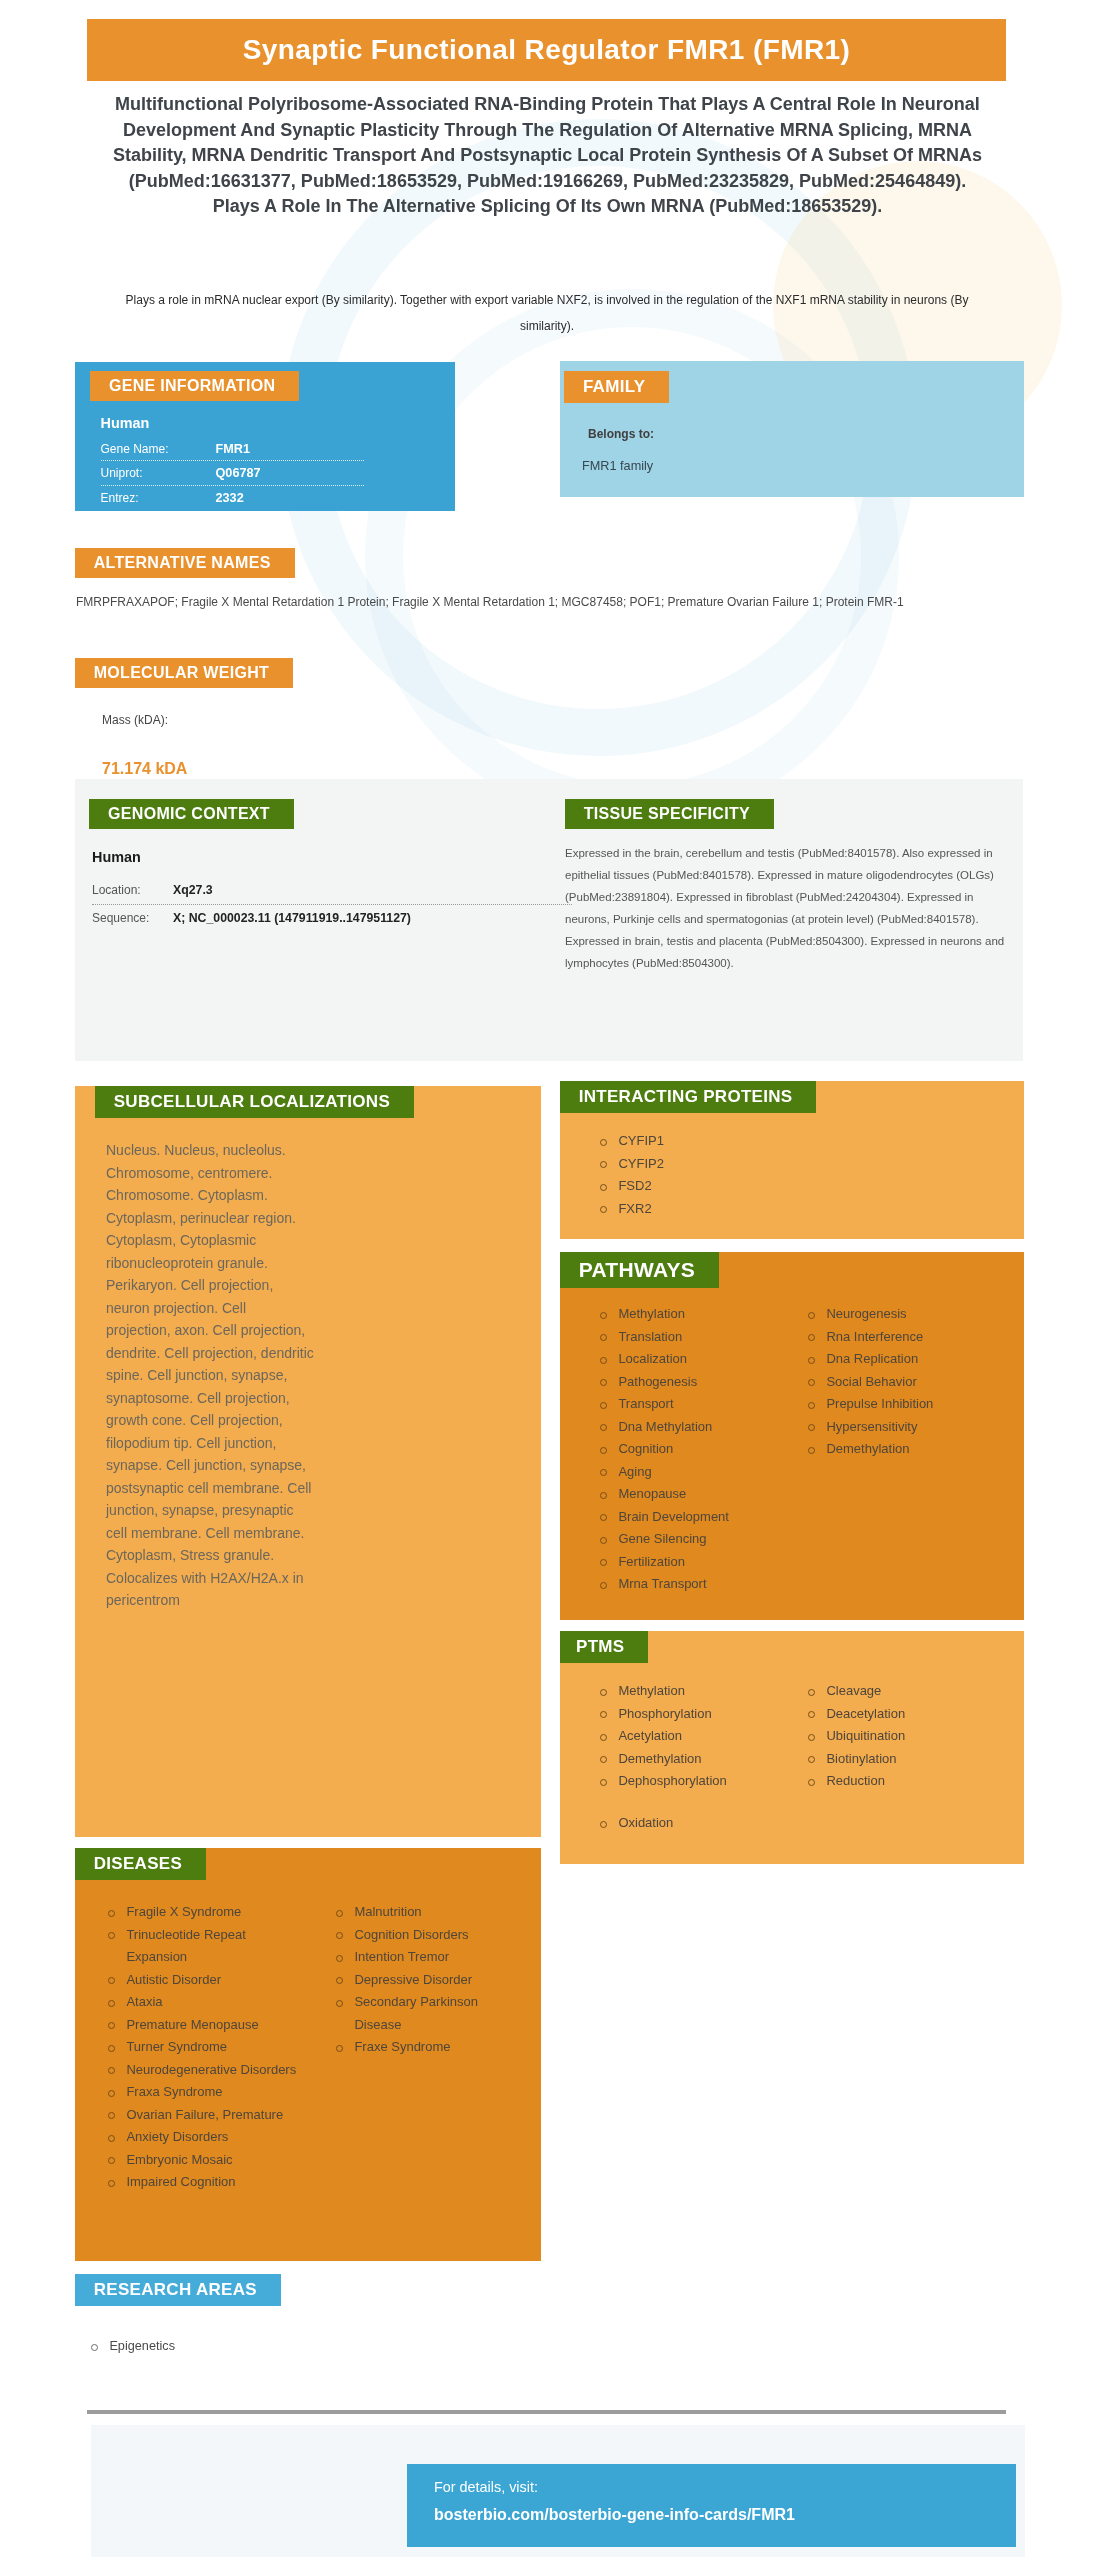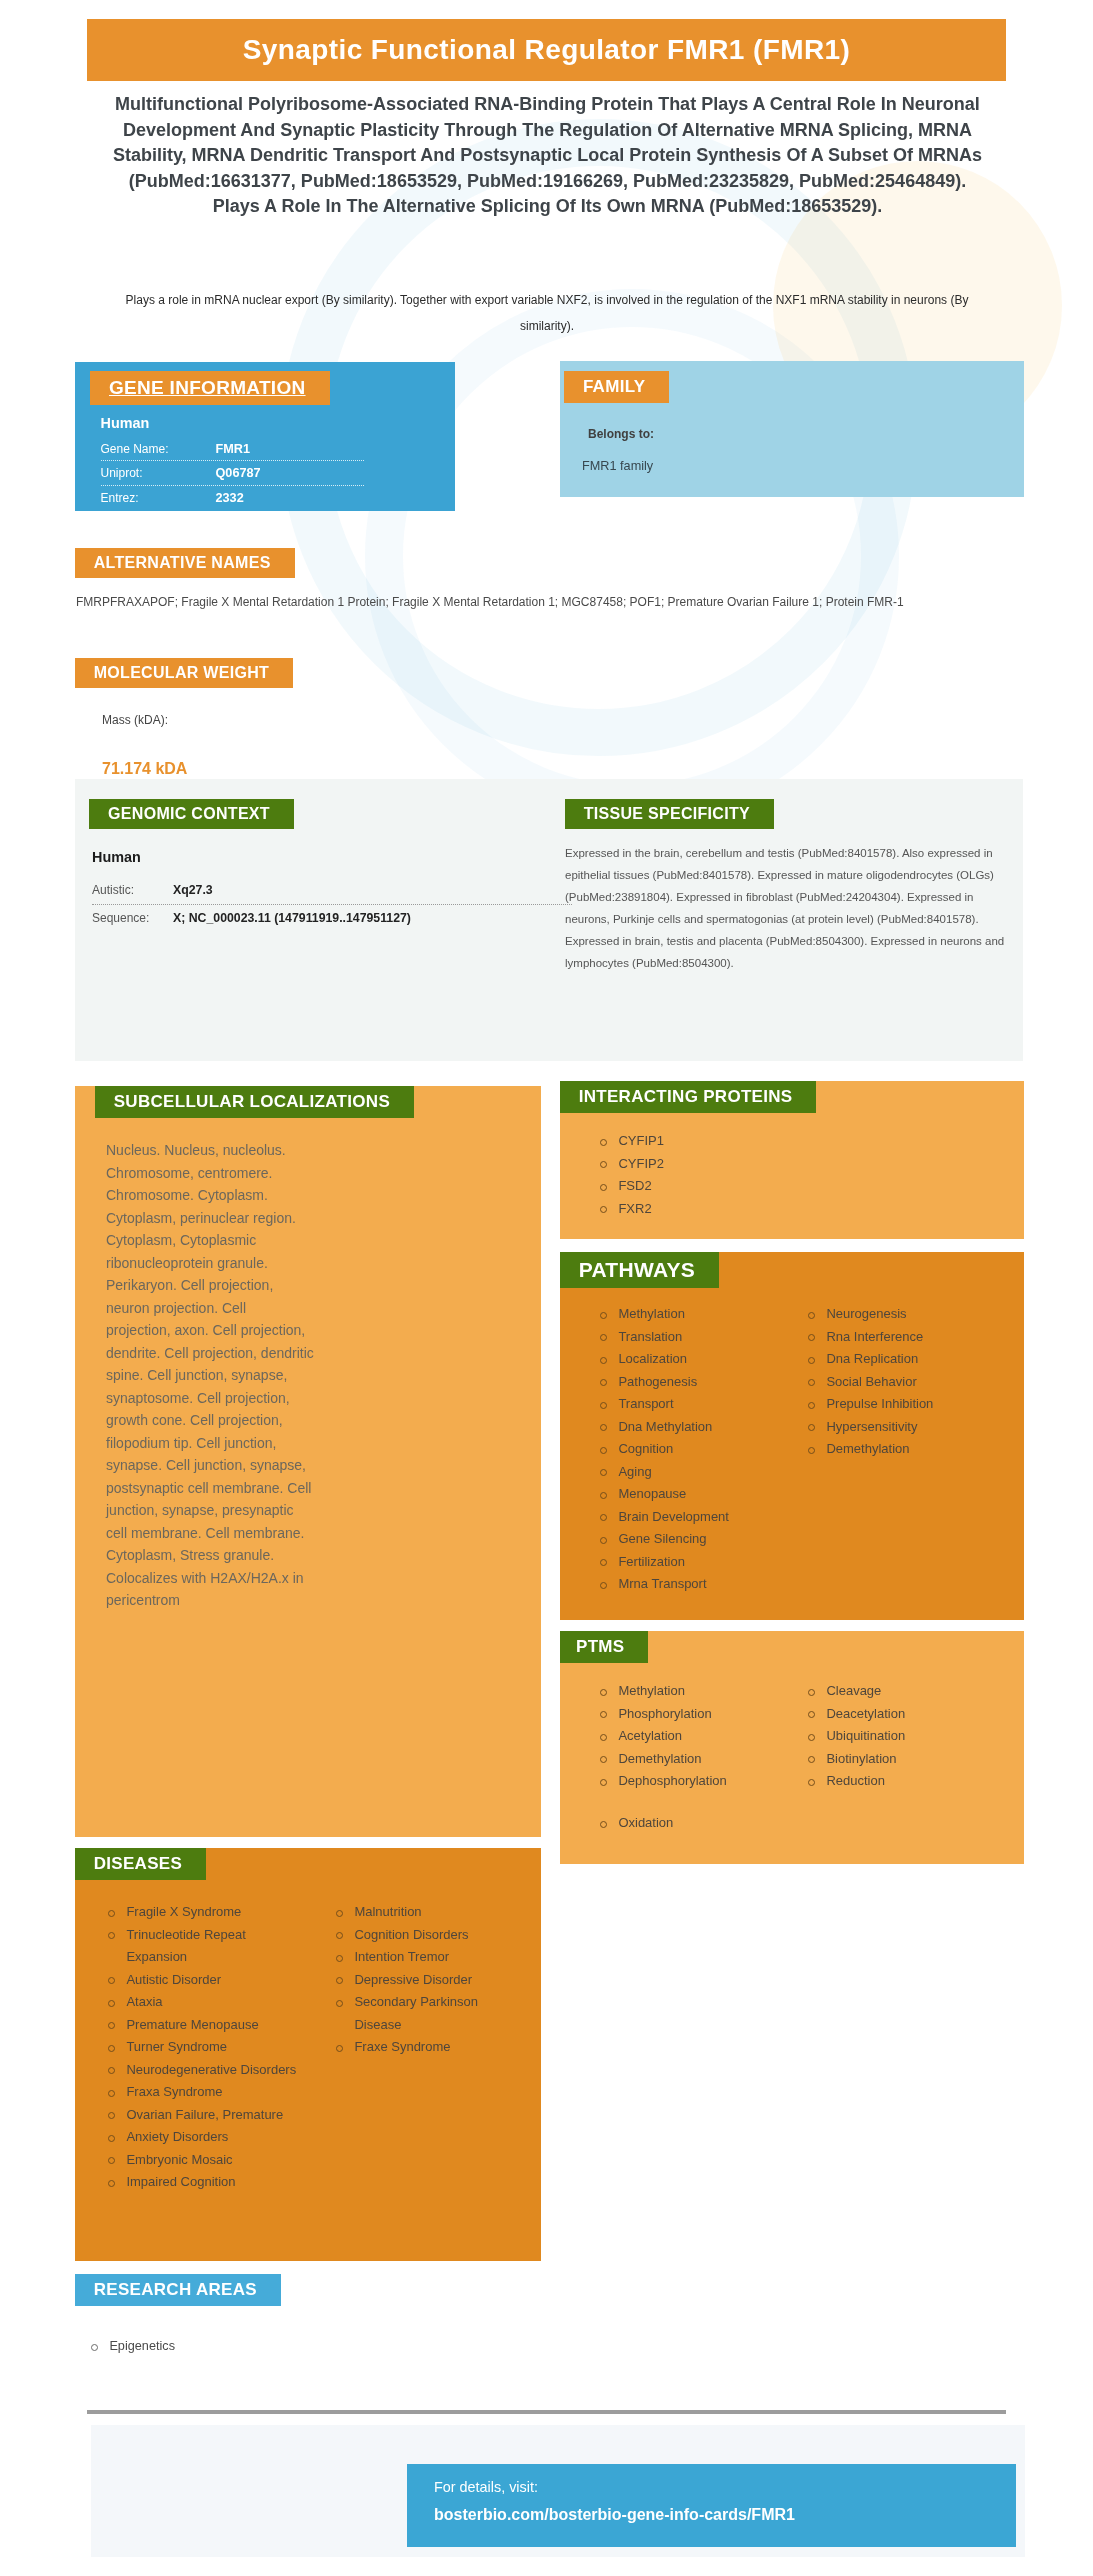--- a/index.html
+++ b/index.html
@@ -66,21 +66,21 @@
   <div class="abs banner" style="left:87px;top:18.7px;width:919px;height:62px;">
     <span>Synaptic Functional Regulator FMR1 (FMR1)</span>
   </div>
 
   <div class="abs sum-bold" style="left:110px;top:92px;width:875px;">Multifunctional Polyribosome-Associated RNA-Binding Protein That Plays A Central Role In Neuronal Development And Synaptic Plasticity Through The Regulation Of Alternative MRNA Splicing, MRNA Stability, MRNA Dendritic Transport And Postsynaptic Local Protein Synthesis Of A Subset Of MRNAs (PubMed:16631377, PubMed:18653529, PubMed:19166269, PubMed:23235829, PubMed:25464849). Plays A Role In The Alternative Splicing Of Its Own MRNA (PubMed:18653529).</div>
 
   <div class="abs sum-small" style="left:97px;top:287px;width:900px;">Plays a role in mRNA nuclear export (By similarity). Together with export variable NXF2, is involved in the regulation of the NXF1 mRNA stability in neurons (By similarity).</div>
 
   <div class="abs card-blue" style="left:75px;top:362px;width:380px;height:149px;">
     <div class="abs" style="left:15.3px;top:8.5px;">
-      <span class="tab tab-orange" style="font-size:19px;text-decoration:underline;">GENE INFORMATION</span>
+      <span class="tab tab-orange" style="font-size:16px;">GENE INFORMATION</span>
     </div>
     <div class="abs gi-species" style="left:25.5px;top:53px;">Human</div>
     <div class="abs" style="left:25.5px;top:75px;">
       <div class="gi-row">
         <span class="gi-label">Gene Name:</span>
         <span class="gi-value">FMR1</span>
       </div>
       <div class="gi-row">
         <span class="gi-label">Uniprot:</span>
         <span class="gi-value">Q06787</span>
@@ -112,21 +112,21 @@
   <div class="abs mass-value" style="left:102px;top:732px;">71.174 kDA</div>
 
   <div class="abs panel-gray" style="left:75px;top:779px;width:948px;height:282px;">
 
     <div class="abs" style="left:14.4px;top:19.5px;">
       <span class="tab tab-teal">GENOMIC CONTEXT</span>
     </div>
     <div class="abs gc-species" style="left:17px;top:70px;">Human</div>
     <div class="abs" style="left:17px;top:98px;width:480px;">
       <div class="gc-row sep">
-        <span class="gc-label">Autistic:</span>
+        <span class="gc-label">Location:</span>
         <span class="gc-value">Xq27.3</span>
       </div>
       <div class="gc-row">
         <span class="gc-label">Sequence:</span>
         <span class="gc-value">X; NC_000023.11 (147911919..147951127)</span>
       </div>
     </div>
 
     <div class="abs" style="left:490px;top:19.5px;">
       <span class="tab tab-teal">TISSUE SPECIFICITY</span>

